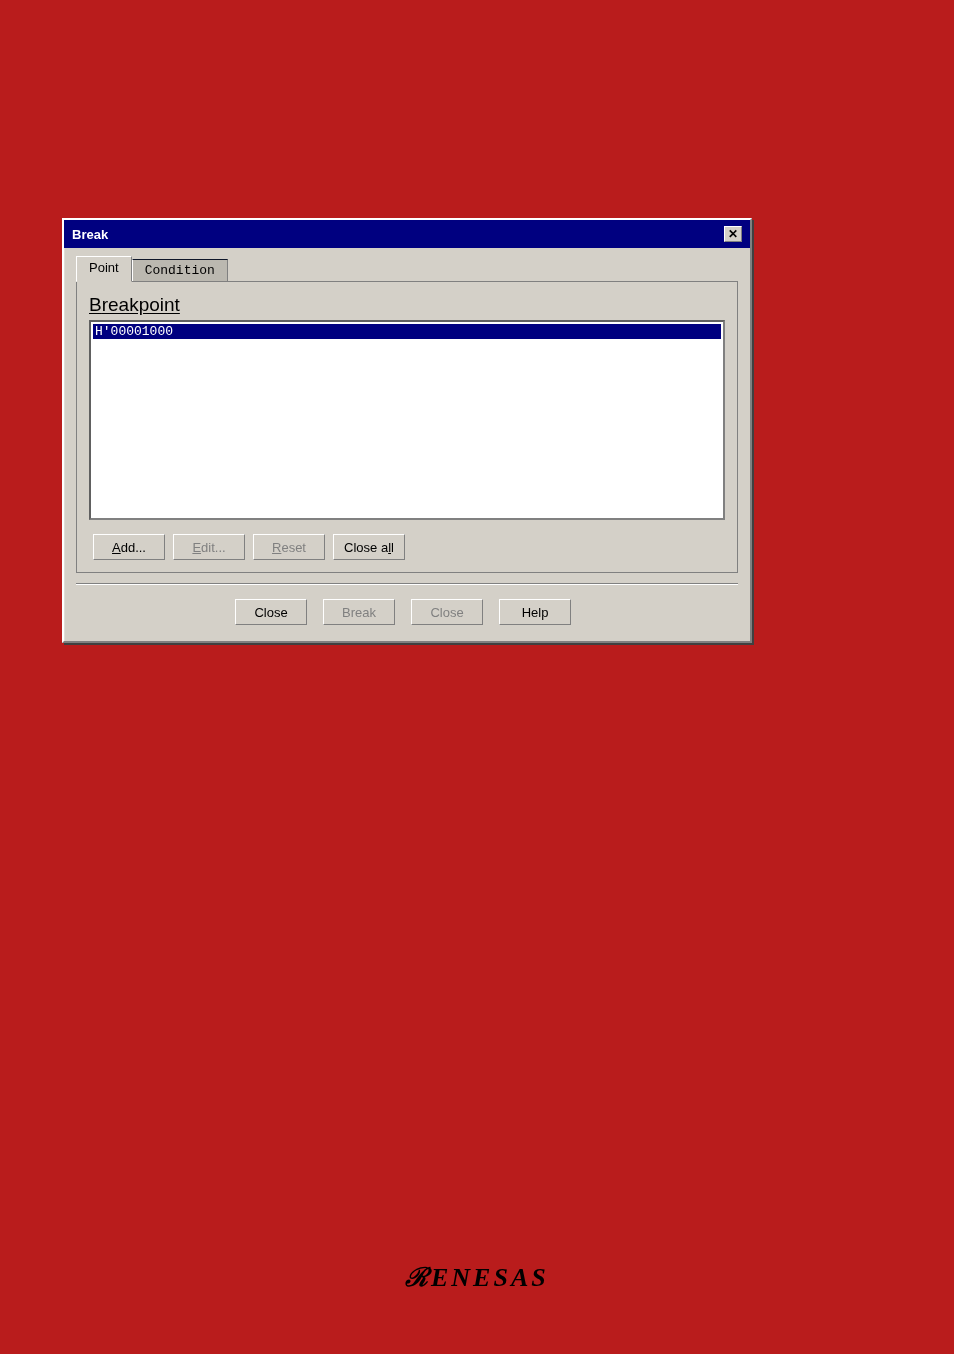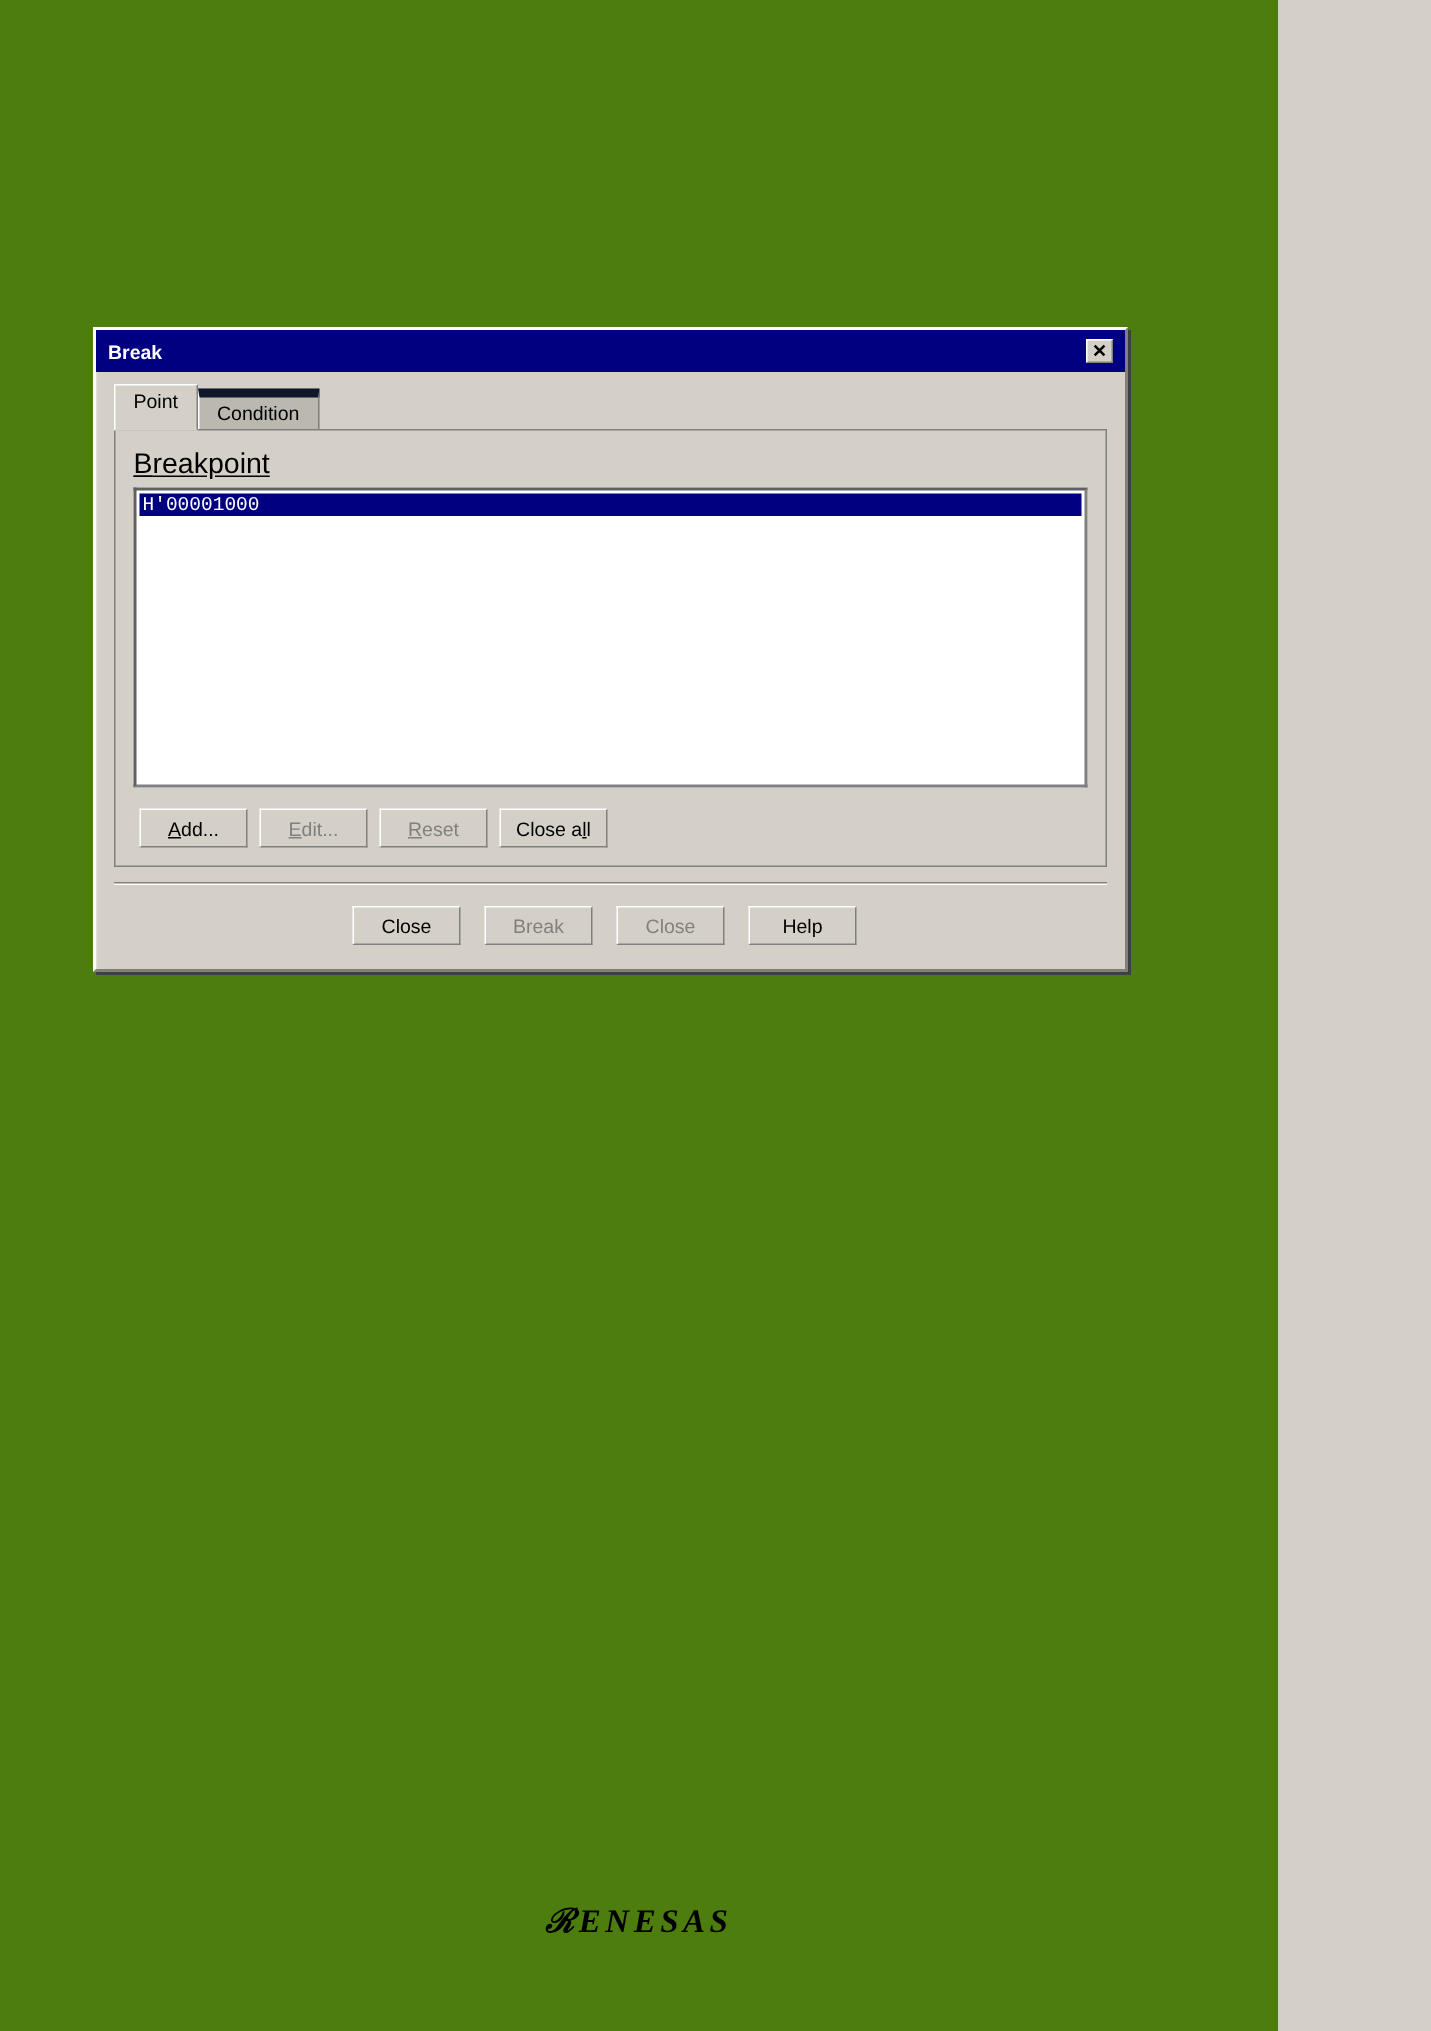--- a/index.html
+++ b/index.html
@@ -12,23 +12,23 @@
       width: 954px;
       height: 1354px;
       background-color: #d4d0c8;
       font-family: 'Arial', sans-serif;
       font-size: 13px;
       position: relative;
       overflow: hidden;
     }
 
     .page-wrapper {
-      width: 852px;
+      width: 954px;
       height: 1354px;
-      background-color: #4d7c0f;
+      background-color: #b91c1c;
       position: relative;
     }
 
     
     .dialog {
       position: absolute;
       top: 218px;
       left: 62px;
       width: 690px;
       background-color: #d4d0c8;
@@ -98,24 +98,25 @@
       border-top: 1px solid #ffffff;
       border-left: 1px solid #ffffff;
       border-right: 1px solid #808080;
       border-bottom: 1px solid #d4d0c8;
       z-index: 1;
       margin-bottom: -1px;
     }
 
     .tab.inactive {
       background-color: #bbb8b0;
-      border-top: 6px solid #0f172a;
+      border-top: 1px solid #0f172a;
       border-left: 1px solid #ffffff;
       border-right: 1px solid #808080;
       margin-top: 3px;
+      font-family: Liberation Mono, monospace;
     }
 
     
     .tab-panel {
       border: 1px solid #808080;
       border-top: 1px solid #808080;
       background-color: #d4d0c8;
       padding: 12px;
     }
 
@@ -198,21 +199,21 @@
       gap: 8px;
       padding: 4px 0;
     }
 
     
     .renesas-logo {
       position: absolute;
       bottom: 60px;
       left: 50%;
       transform: translateX(-50%);
-      font-size: 22px;
+      font-size: 26px;
       font-weight: bold;
       letter-spacing: 2px;
       color: #000000;
       font-family: Georgia, serif;
       font-style: italic;
     }
   </style>
 </head>
 <body>
 

